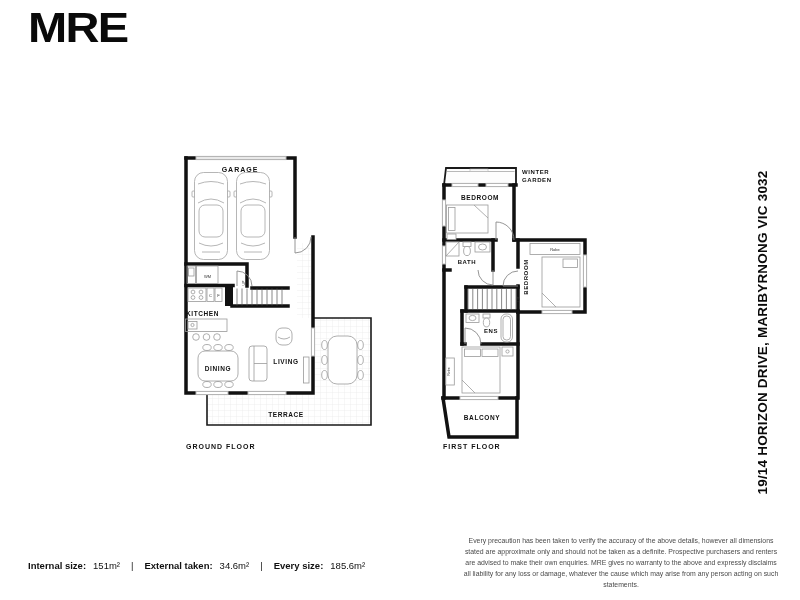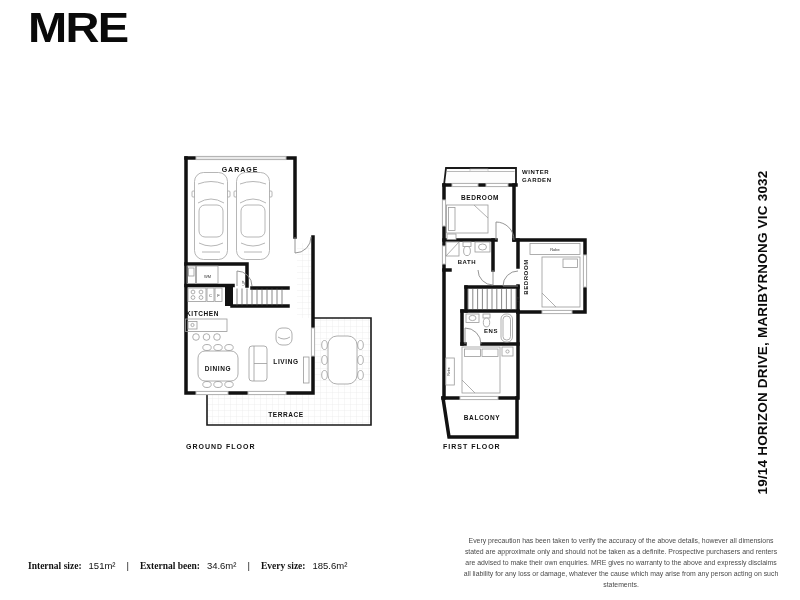--- a/index.html
+++ b/index.html
@@ -23,21 +23,21 @@
   .tiny{font-size:4px;fill:#333;}
   .tiny35{font-size:3.6px;fill:#333;}
   .address{
     position:absolute;left:580px;top:322px;width:370px;height:21px;
     transform:rotate(-90deg);text-align:center;white-space:nowrap;
     font-size:13.5px;font-weight:bold;letter-spacing:0.2px;color:#0a0a0a;
   }
   .sizes{
     position:absolute;left:28px;top:560px;font-size:9.5px;color:#111;white-space:nowrap;
   }
-  .sizes .lab{font-weight:bold;margin-right:7px;font-family:Liberation Serif, serif;}
+  .sizes .lab{font-weight:bold;margin-right:7px;}
   .sizes .val{margin-right:11px;}
   .sizes .sep{margin-right:11px;color:#222;}
   .disclaimer{
     position:absolute;left:462px;top:535px;width:318px;
     font-size:6.9px;line-height:1.6;color:#4a4a4a;text-align:center;
   }
 </style>
 </head>
 <body>
 
@@ -259,16 +259,16 @@
   <text class="lbl f6" x="61" y="193" text-anchor="middle">ENS</text>
   <text class="tiny35" x="20" y="231.5" transform="rotate(-90 20 231.5)" text-anchor="middle">Robe</text>
   <text class="lbl f65" x="52" y="280" text-anchor="middle">BALCONY</text>
   <text class="lbl f7" x="13" y="309">FIRST FLOOR</text>
 </svg>
 </div>
 
 <div class="address">19/14 HORIZON DRIVE, MARIBYRNONG VIC 3032</div>
 
 <div class="sizes">
-  <span class="lab">Internal size:</span><span class="val">151m²</span><span class="sep">|</span><span class="lab">External been:</span><span class="val">34.6m²</span><span class="sep">|</span><span class="lab">Every size:</span><span class="val">185.6m²</span>
+  <span class="lab">Internal size:</span><span class="val">151m²</span><span class="sep">|</span><span class="lab">External taken:</span><span class="val">34.6m²</span><span class="sep">|</span><span class="lab">Every size:</span><span class="val">185.6m²</span>
 </div>
 
 <div class="disclaimer">Every precaution has been taken to verify the accuracy of the above details, however all dimensions stated are approximate only and should not be taken as a definite. Prospective purchasers and renters are advised to make their own enquiries. MRE gives no warranty to the above and expressly disclaims all liability for any loss or damage, whatever the cause which may arise from any person acting on such statements.</div>
 
 </body></html>

